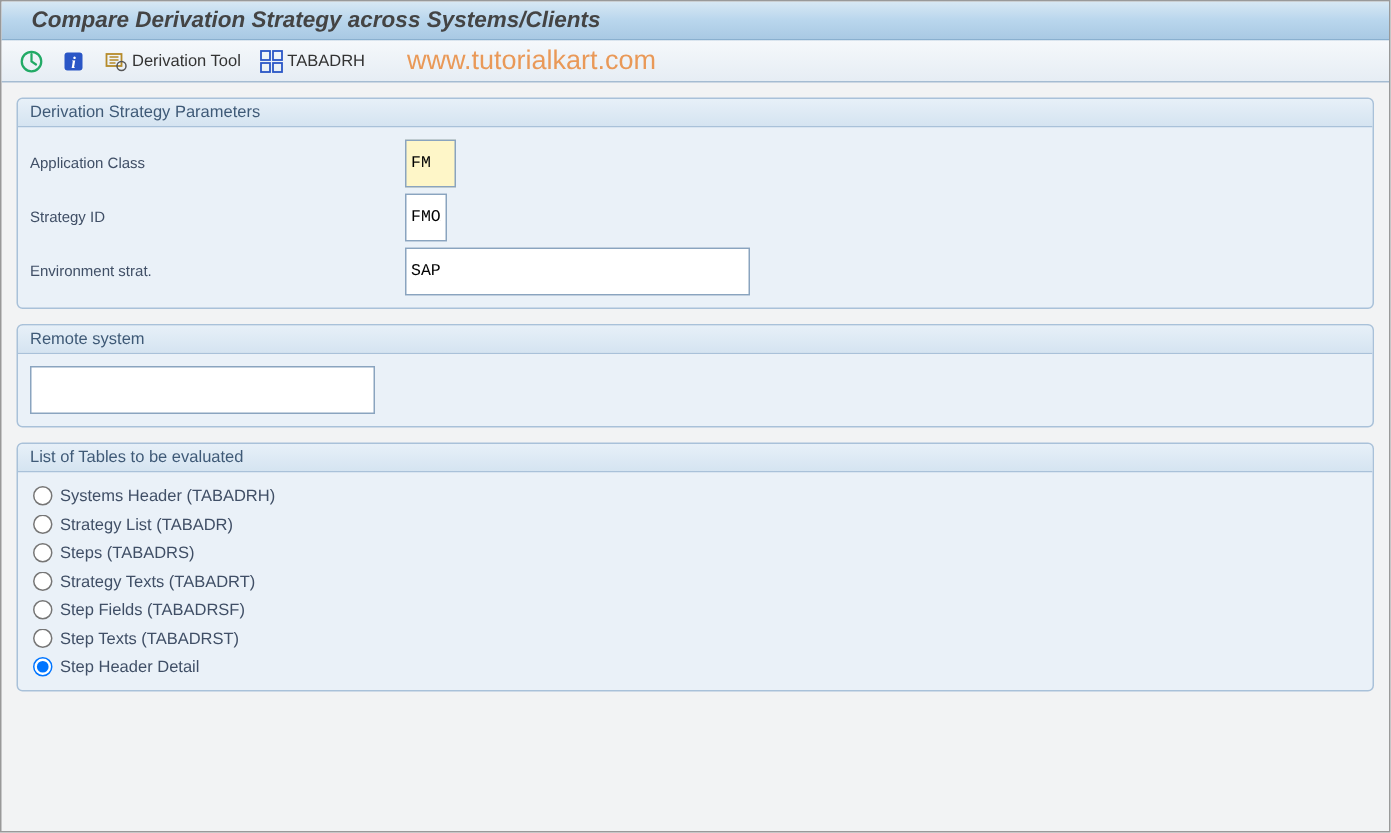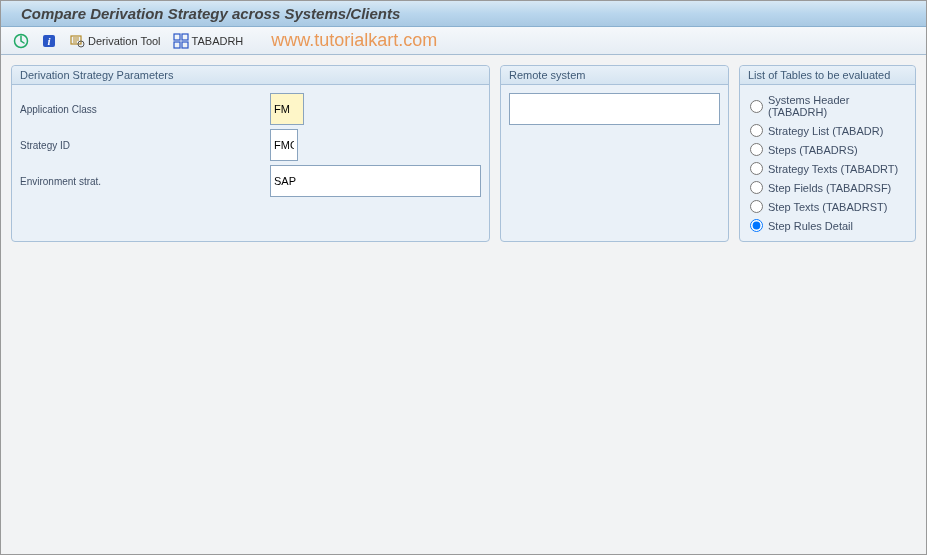--- a/index.html
+++ b/index.html
@@ -46,21 +46,21 @@
     .watermark {
       margin-left: 20px;
       font-size: 18px;
       color: #e98a3d;
       opacity: 0.85;
       font-family: Verdana, sans-serif;
     }
     .form-area {
       padding: 10px;
       display: flex;
-      flex-direction: row;
+      flex-direction: column;
       gap: 10px;
     }
     .group {
       border: 1px solid #a9c1d9;
       border-radius: 4px;
       background: #eaf1f8;
     }
     .group-header {
       background: linear-gradient(to bottom, #e7f0f8, #d5e4f1);
       border-bottom: 1px solid #a9c1d9;
@@ -76,30 +76,30 @@
       display: flex;
       align-items: center;
       padding: 2px 0;
     }
     .field-label {
       width: 250px;
       color: #404f66;
       font-size: 10px;
     }
     .text-input {
-      font-family: Liberation Sans, sans-serif;
+      font-family: Liberation Mono, monospace;
       font-size: 11px;
       padding: 15px 3px;
       border: 1px solid #8aa4bf;
       background: #fff;
       height: 18px;
     }
     .text-input.narrow { width: 34px; }
     .text-input.mid { width: 28px; }
-    .text-input.wide { width: 211px; }
+    .text-input.wide { width: 230px; }
     .text-input.highlight { background: #fef6c8; }
     .radio-row {
       display: flex;
       align-items: center;
       padding: 3px 2px;
       gap: 5px;
     }
     .radio-row input[type=radio] { margin: 0; }
     .radio-row label {
       color: #404f66;
@@ -207,18 +207,18 @@
         <div class="radio-row">
           <input type="radio" name="tableopt" id="tr4" style="">
           <label for="tr4">Step Fields (TABADRSF)</label>
         </div>
         <div class="radio-row">
           <input type="radio" name="tableopt" id="tr5" style="">
           <label for="tr5">Step Texts (TABADRST)</label>
         </div>
         <div class="radio-row">
           <input type="radio" name="tableopt" id="tr6" checked="" style="">
-          <label for="tr6">Step Rules Detail</label>
+          <label for="tr6">Step Header Detail</label>
         </div>
       </div>
   </div>
 
 </div>
 
 </body></html>

